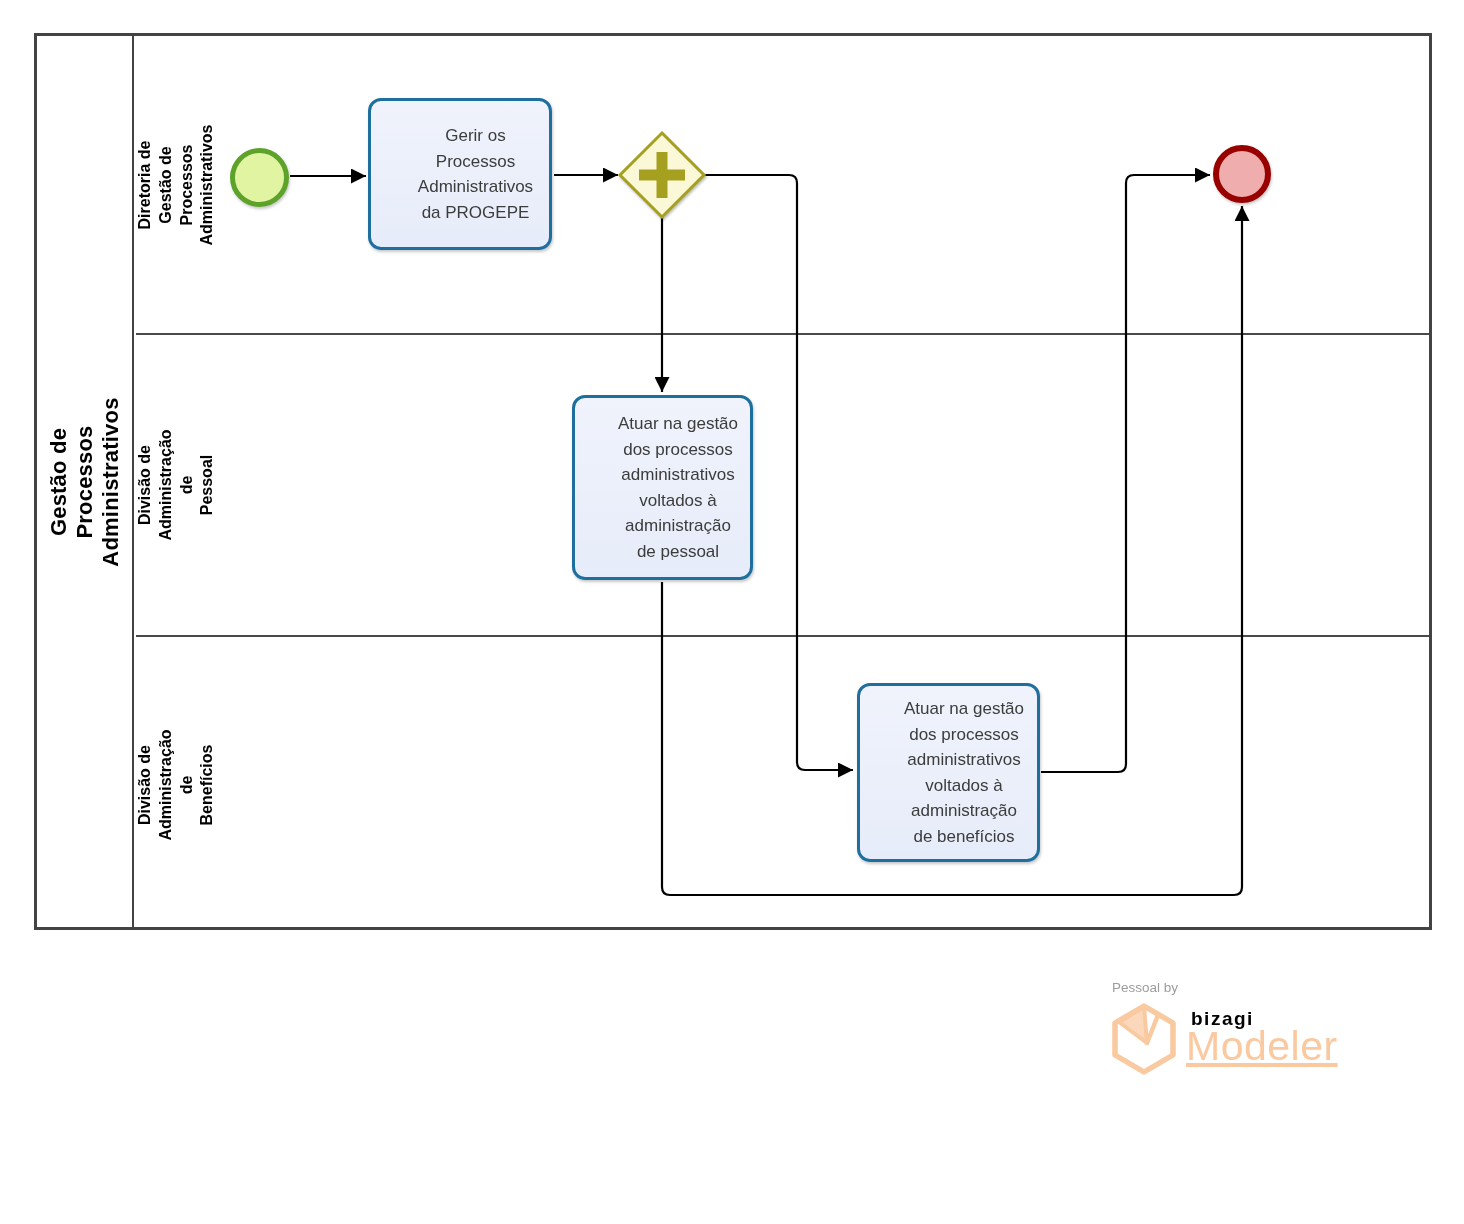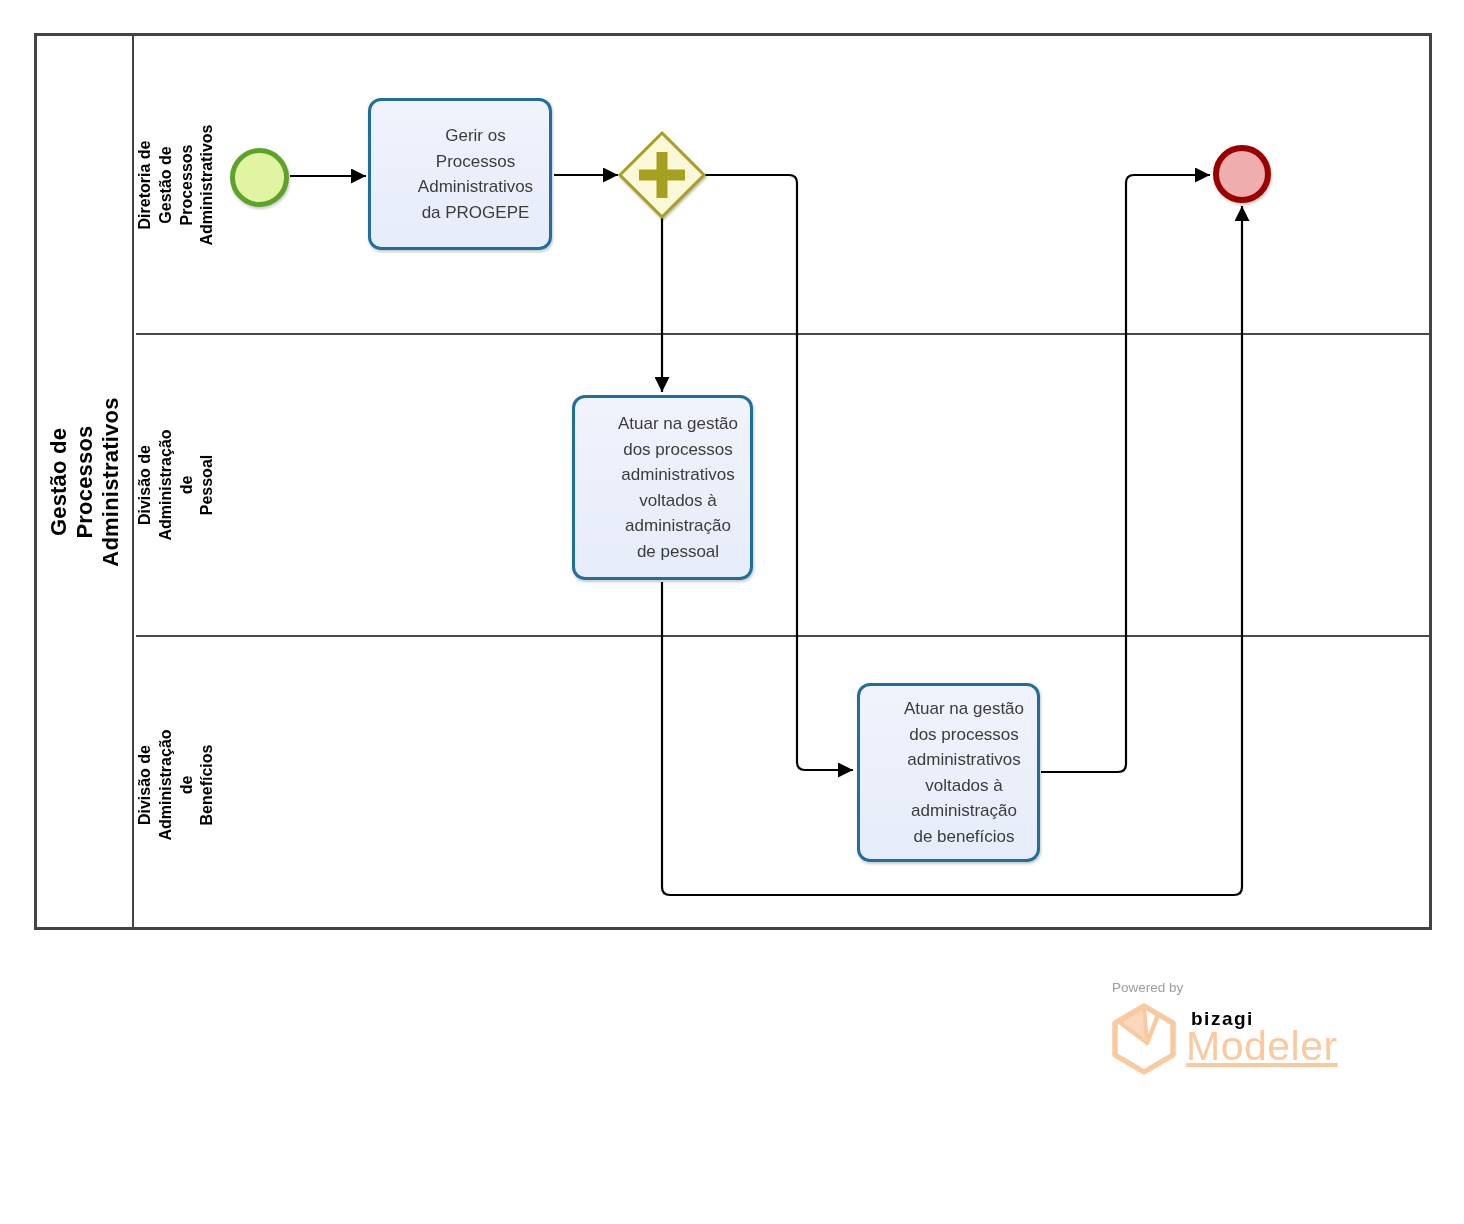--- a/index.html
+++ b/index.html
@@ -132,21 +132,21 @@
 
 <div id="task-beneficios" class="node task">Atuar na gestão
 dos processos
 administrativos
 voltados à
 administração
 de benefícios</div>
 
 <div class="node event end-event"></div>
 
-<div class="powered-by">Powered by</div>
+<div class="powered-by">Pessoal by</div>
 
 <svg class="brand-hex" width="68" height="72" viewBox="0 0 68 72">
   <polygon points="34,3 63,20 63,52 34,69 5,52 5,20" fill="none" stroke="#f9c9a0" stroke-width="5.5" stroke-linejoin="round"></polygon>
   <path d="M34,4 L9,19 L37,40 Z" fill="#fbd8bb" stroke="#f9c9a0" stroke-width="4" stroke-linejoin="round"></path>
   <path d="M48,12 L37,40" fill="none" stroke="#f9c9a0" stroke-width="4.5" stroke-linecap="round"></path>
 </svg>
 
 <div class="brand-bizagi">bizagi</div>
 <div class="brand-modeler">Modeler</div>
 

